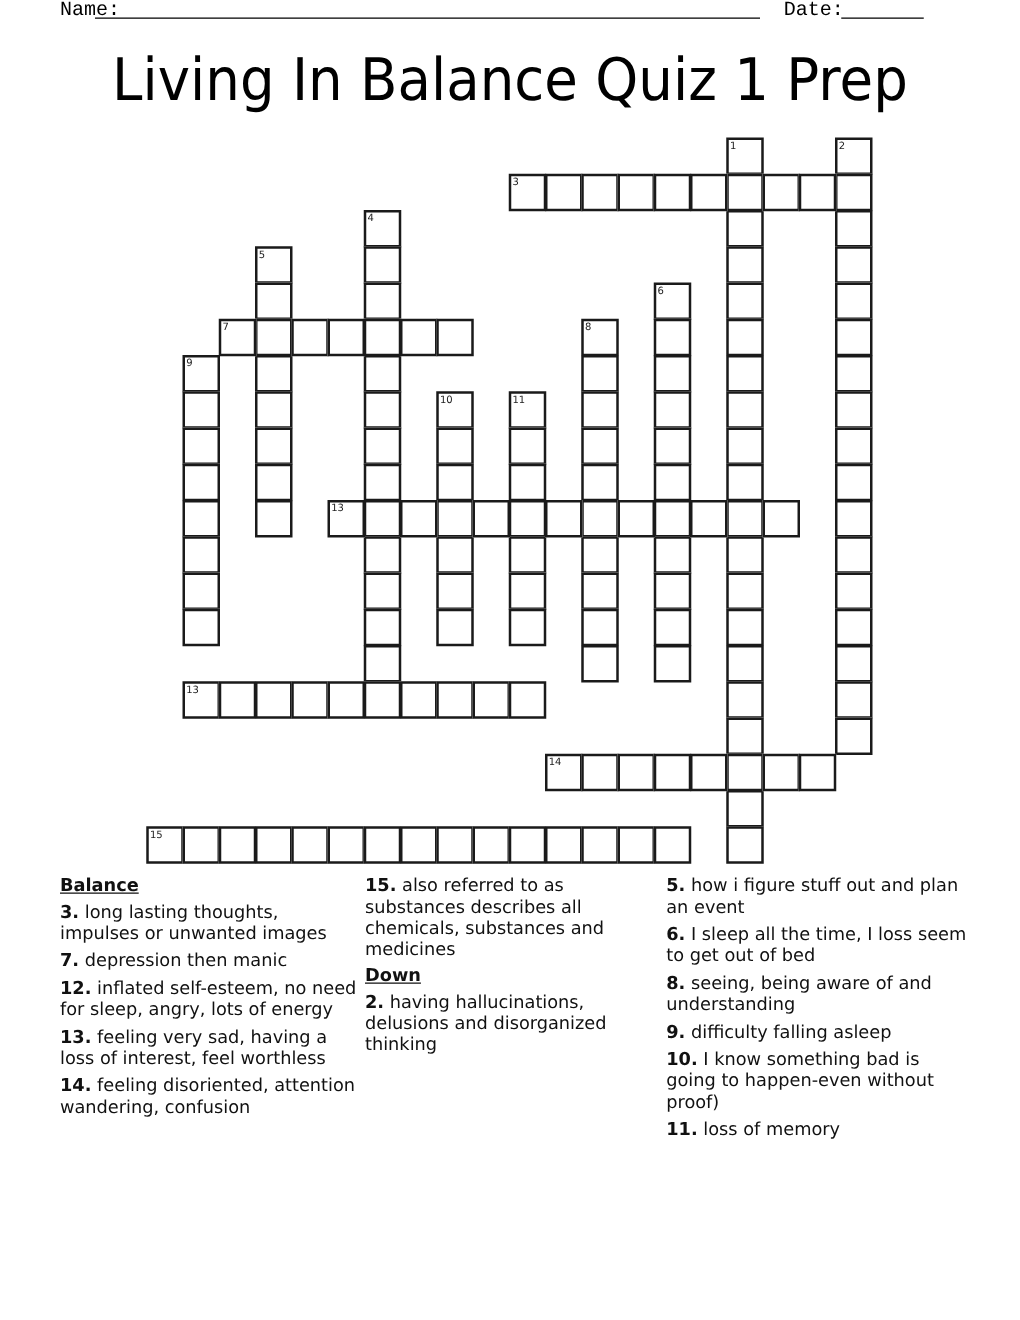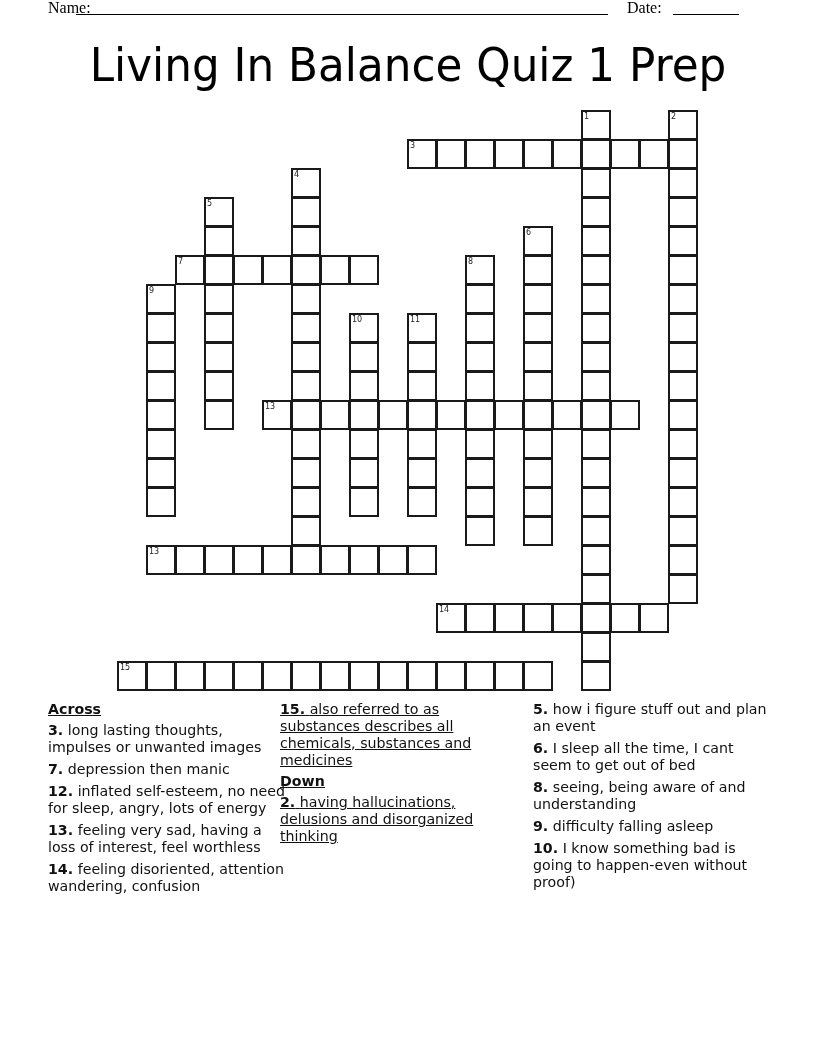--- a/index.html
+++ b/index.html
@@ -1,21 +1,21 @@
 <!DOCTYPE html>
 <html><head>
 <meta charset="utf-8">
 <style>
   * { margin: 0; padding: 0; box-sizing: border-box; }
   html, body { width: 816px; height: 1056px; background: #ffffff; overflow: hidden; }
   body { position: relative; font-family: "DejaVu Sans", sans-serif; color: #000; }
 
   .header-line {
     position: absolute; top: 0; left: 0; width: 684px; height: 20px;
-    font-family: Liberation Serif, serif; font-size: 16px; line-height: 18px;
+    font-family: Liberation Mono, monospace; font-size: 16px; line-height: 18px;
   }
   .name-label { position: absolute; left: 48px; top: -1px; }
   .name-blank { position: absolute; left: 76px; top: 14px; width: 532px; border-bottom: 1px solid #000; }
   .date-label { position: absolute; left: 627px; top: -1px; }
   .date-blank { position: absolute; left: 673px; top: 14px; width: 66px; border-bottom: 1px solid #000; }
 
   .title {
     position: absolute; top: 36px; left: 0; width: 816px; text-align: center;
     font-family: "DejaVu Sans", sans-serif; font-size: 47px; line-height: 58px;
     letter-spacing: 0px; transform: scaleX(0.93); transform-origin: center;
@@ -26,21 +26,21 @@
     position: absolute; width: 30px; height: 30px;
     border: 2px solid #1a1a1a; background: #fff;
   }
   .cell-num {
     position: absolute; left: 1px; top: 0px; font-size: 8px; line-height: 9px;
     font-family: "DejaVu Sans", sans-serif; color: #222;
   }
 
   .clues { position: absolute; top: 701px; font-family: "DejaVu Sans", sans-serif; font-size: 14.2px; line-height: 17px; color: #111; }
   .col1 { left: 48px; width: 240px; }
-  .col2 { left: 280px; width: 240px; text-decoration: underline; }
+  .col2 { left: 292px; width: 240px; }
   .col3 { left: 533px; width: 240px; }
   .section-head { font-weight: bold; text-decoration: underline; margin-bottom: 4px; }
   .clue { margin-bottom: 5px; }
   .clue-num { font-weight: bold; }
   .col2 .section-head { margin-top: 4px; }
 </style>
 </head>
 <body>
 
 <div class="header-line">
@@ -232,33 +232,34 @@
     <div class="cell" style="left: 232px; top: 551px;"></div>
     <div class="cell" style="left: 261px; top: 551px;"></div>
     <div class="cell" style="left: 290px; top: 551px;"></div>
     <div class="cell" style="left: 319px; top: 551px;"></div>
     <div class="cell" style="left: 348px; top: 551px;"></div>
     <div class="cell" style="left: 377px; top: 551px;"></div>
     <div class="cell" style="left: 406px; top: 551px;"></div>
   </div>
 
 <div class="clues col1">
-  <div class="section-head">Across</div>
+  <div class="section-head">Balance</div>
   <div class="clue"><span class="clue-num">3.</span> <span>long lasting thoughts, impulses or unwanted images</span></div>
   <div class="clue"><span class="clue-num">7.</span> <span>depression then manic</span></div>
   <div class="clue"><span class="clue-num">12.</span> <span>inflated self-esteem, no need for sleep, angry, lots of energy</span></div>
   <div class="clue"><span class="clue-num">13.</span> <span>feeling very sad, having a loss of interest, feel worthless</span></div>
   <div class="clue"><span class="clue-num">14.</span> <span>feeling disoriented, attention wandering, confusion</span></div>
 </div>
 
 <div class="clues col2">
   <div class="clue" style="margin-bottom:2px"><span class="clue-num">15.</span> <span>also referred to as substances describes all chemicals, substances and medicines</span></div>
   <div class="section-head">Down</div>
   <div class="clue"><span class="clue-num">2.</span> <span>having hallucinations, delusions and disorganized thinking</span></div>
 </div>
 
 <div class="clues col3">
   <div class="clue"><span class="clue-num">5.</span> <span>how i figure stuff out and plan an event</span></div>
-  <div class="clue"><span class="clue-num">6.</span> <span>I sleep all the time, I cant seem to get out of bed</span></div>
+  <div class="clue"><span class="clue-num">6.</span> <span>I sleep all the time, I loss seem to get out of bed</span></div>
   <div class="clue"><span class="clue-num">8.</span> <span>seeing, being aware of and understanding</span></div>
   <div class="clue"><span class="clue-num">9.</span> <span>difficulty falling asleep</span></div>
   <div class="clue"><span class="clue-num">10.</span> <span>I know something bad is going to happen-even without proof)</span></div>
+  <div class="clue"><span class="clue-num">11.</span> <span>loss of memory</span></div>
 </div>
 
 </body></html>

